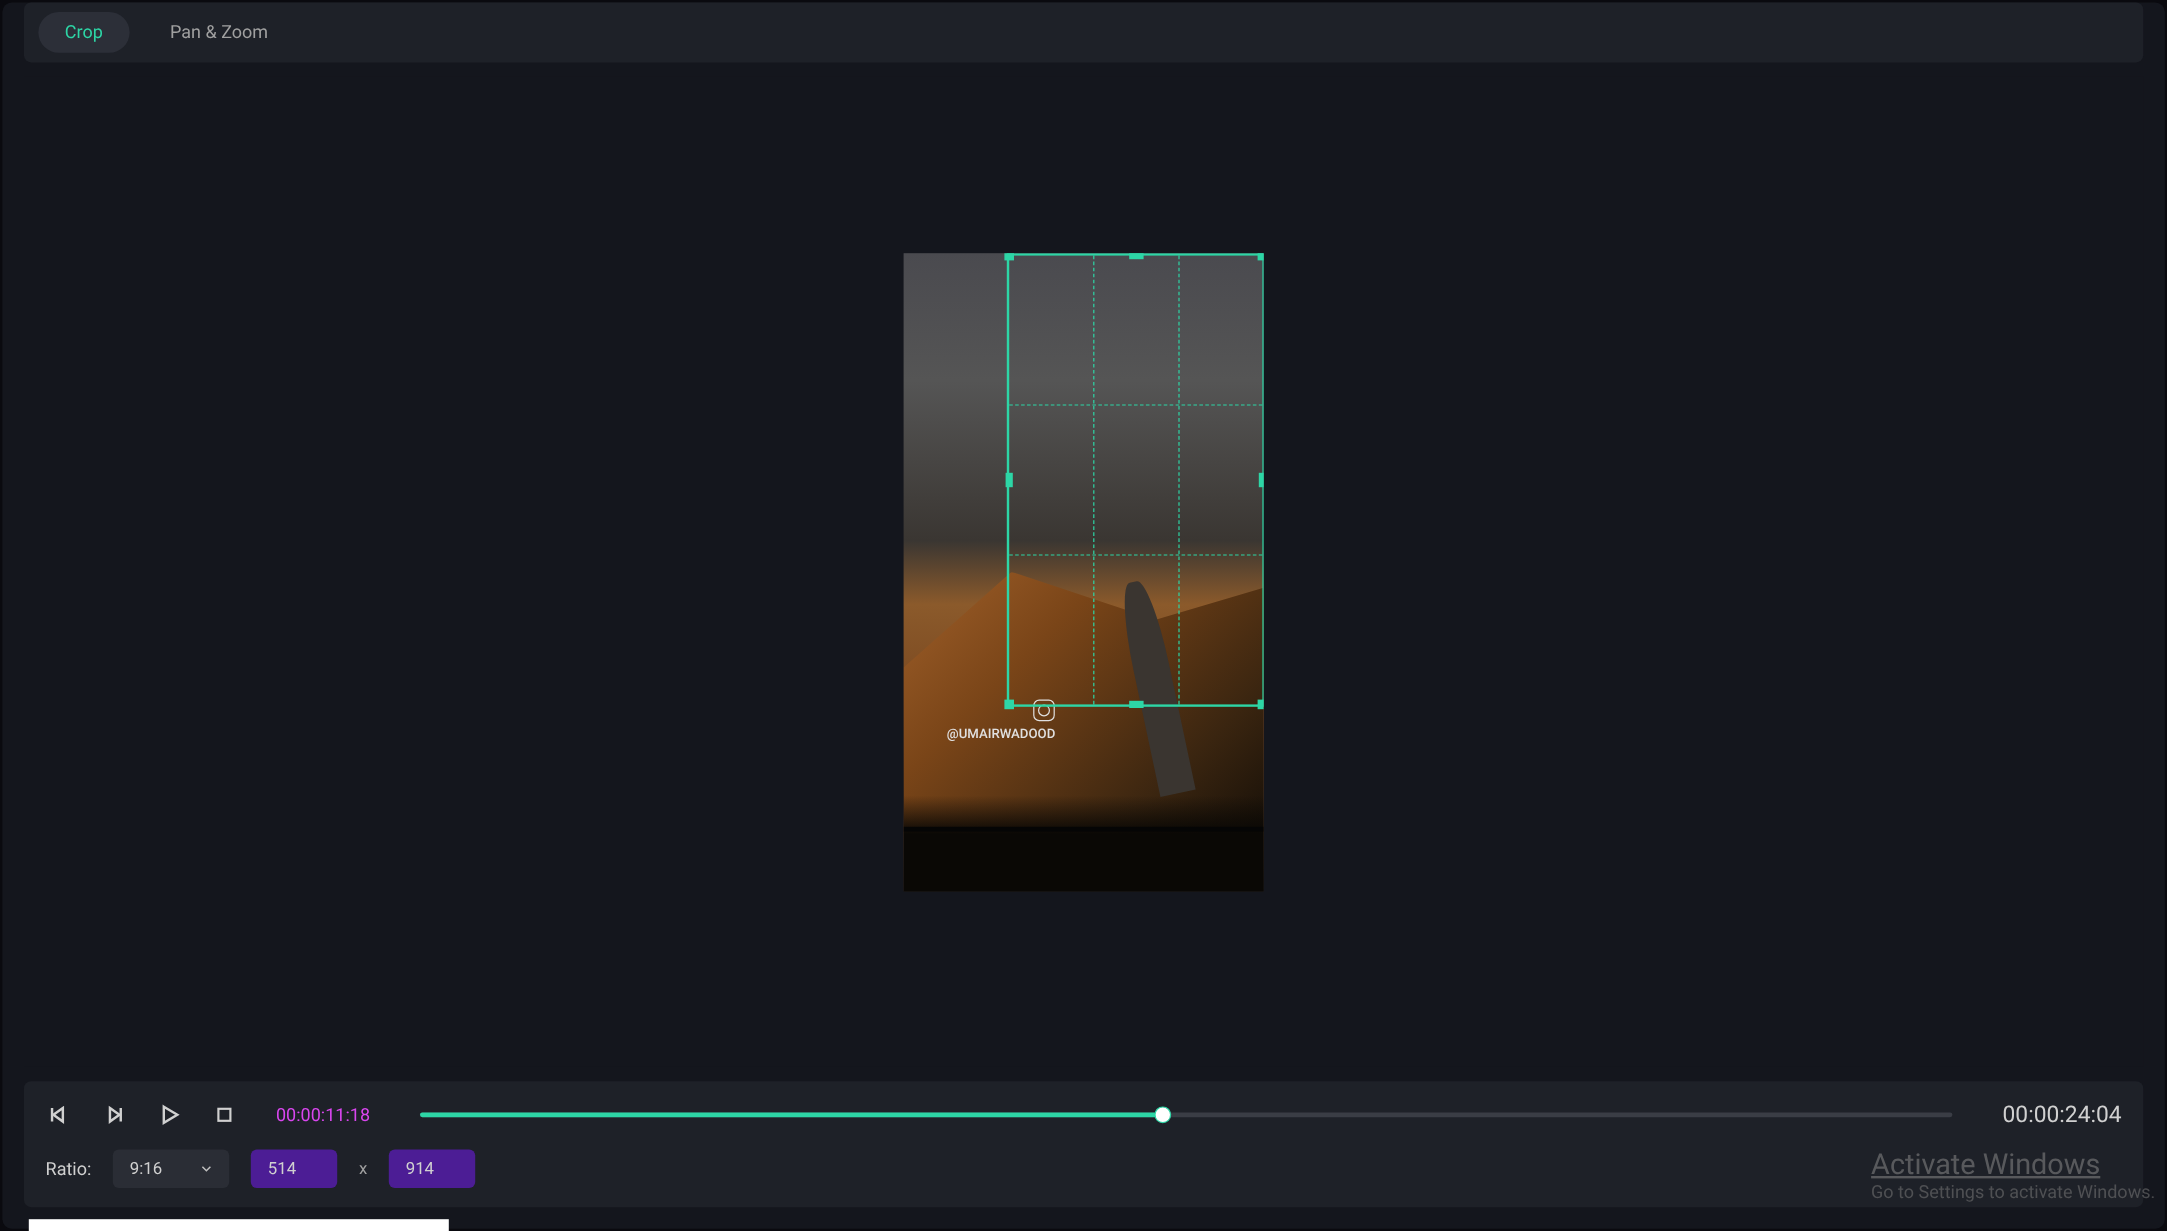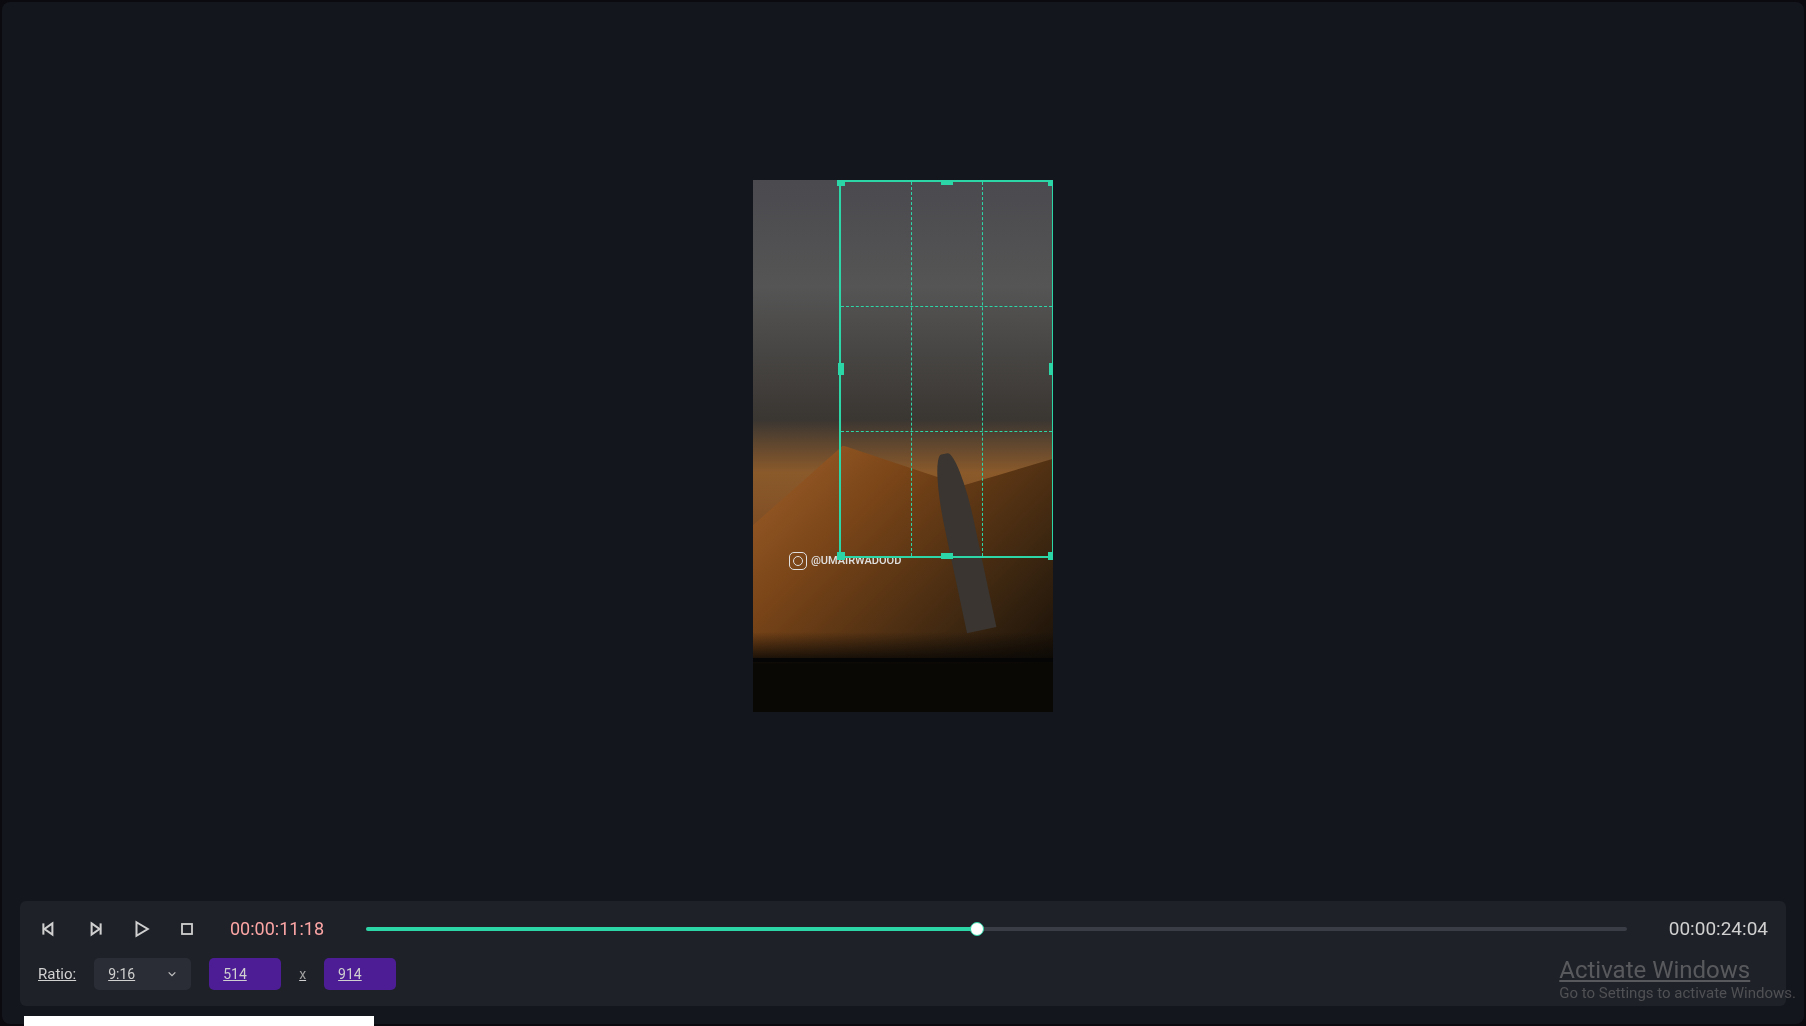--- a/index.html
+++ b/index.html
@@ -131,21 +131,22 @@
       background: #050505;
     }
     .watermark {
       position: absolute;
       top: 372px;
       left: 36px;
       color: #e0e0e0;
       font-size: 11px;
       font-weight: 500;
       display: flex;
-      align-items: center;
+      flex-direction: column;
+      align-items: flex-end;
       gap: 4px;
     }
     .ig-icon {
       width: 18px;
       height: 18px;
       border: 1.5px solid #e0e0e0;
       border-radius: 5px;
       display: flex;
       align-items: center;
       justify-content: center;
@@ -211,22 +212,22 @@
     .play-btn {
       width: 22px;
       height: 22px;
       display: flex;
       align-items: center;
       justify-content: center;
       cursor: pointer;
       color: #d0d0d0;
     }
     .timecode {
-      font-size: 18px;
-      color: #fca5a5;
+      font-size: 15px;
+      color: #d946ef;
       margin-left: 8px;
     }
     .timeline {
       flex: 1;
       height: 4px;
       background: #3a3d45;
       border-radius: 2px;
       position: relative;
       margin: 0 18px;
     }
@@ -251,21 +252,20 @@
       border: 1.5px solid #2dd6a6;
     }
     .duration {
       font-size: 19px;
       color: #d0d0d0;
     }
     .ratio-row {
       display: flex;
       align-items: center;
       gap: 18px;
-      text-decoration: underline;
     }
     .ratio-label {
       font-size: 15px;
       color: #d0d0d0;
     }
     .select {
       background: #2a2d35;
       border-radius: 5px;
       padding: 8px 14px;
       display: flex;
@@ -349,20 +349,24 @@
       background: #fff;
     }
   </style>
 </head>
 <body>
 
 <div class="window">
 
   <div class="content">
 
+    <div class="tabs-bar">
+      <div class="tab active">Crop</div>
+      <div class="tab">Pan &amp; Zoom</div>
+    </div>
 
     <div class="preview-area">
       <div class="video-frame">
         <div class="mountain-overlay"></div>
         <div class="road"></div>
         <div class="balcony">
           <div class="balcony-rail"></div>
         </div>
         <div class="watermark">
           <div class="ig-icon"></div>

